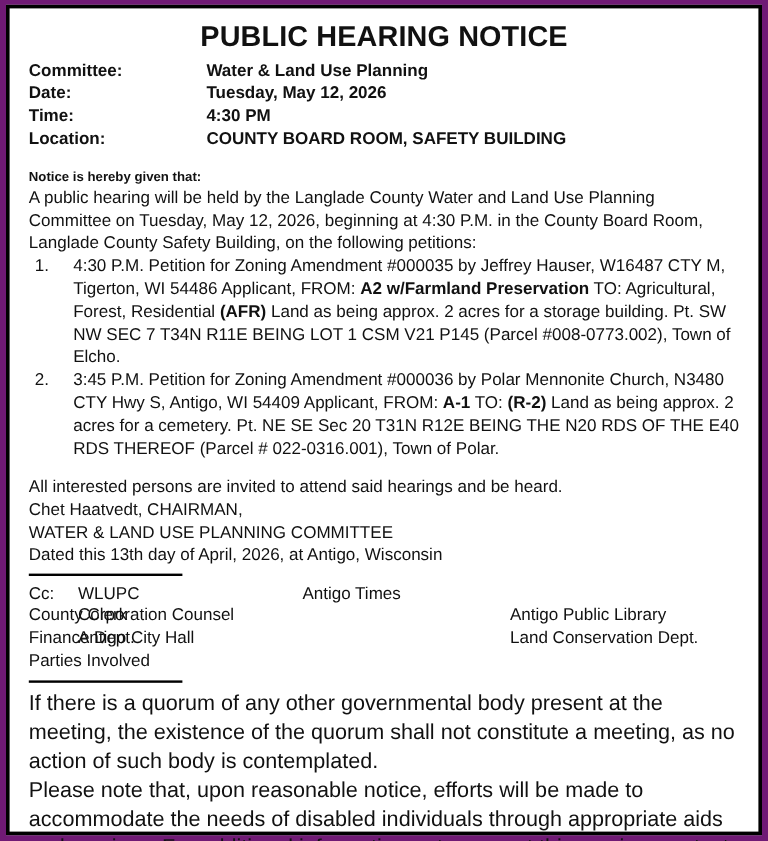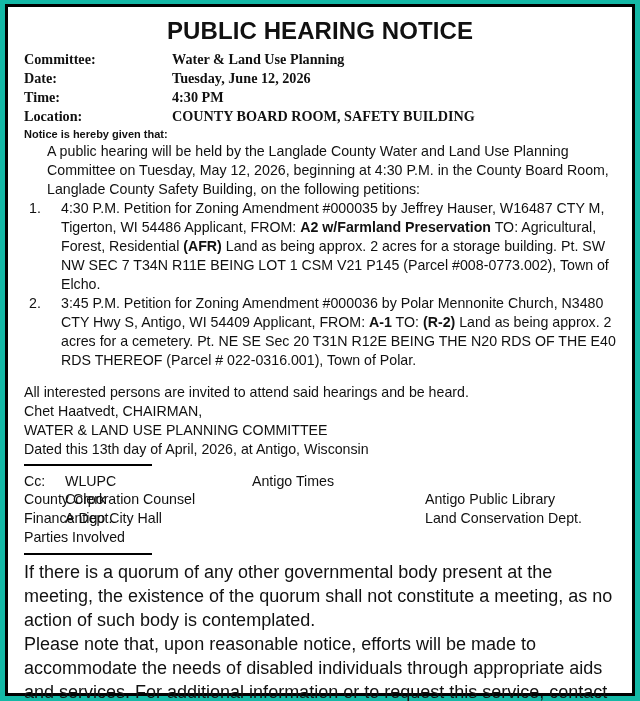--- a/index.html
+++ b/index.html
@@ -13,21 +13,21 @@
     height: 701px;
     font-family: "Liberation Sans", sans-serif;
     color: #111111;
     overflow: hidden;
   }
   .page {
     box-sizing: border-box;
     width: 640px;
     height: 701px;
     padding: 4px 5px 5px 5px;
-    background: #14b8a6;
+    background: #701a75;
   }
   .notice-frame {
     box-sizing: border-box;
     width: 100%;
     height: 100%;
     border: 3px solid #000000;
     background: #ffffff;
     padding: 9px 16px 8px 16px;
     position: relative;
   }
@@ -39,22 +39,21 @@
     letter-spacing: 0.1px;
     line-height: 1.05;
     margin: 2px 0 7px 0;
     font-stretch: condensed;
   }
 
   
   .meta-table {
     width: 100%;
     border-collapse: collapse;
-    margin-bottom: 1px;
-    font-family: Liberation Serif, serif;
+    margin-bottom: 15px;
   }
   .meta-table td {
     font-size: 14.2px;
     font-weight: bold;
     line-height: 1.34;
     padding: 0;
     vertical-align: top;
     white-space: nowrap;
   }
   .meta-label { width: 148px; }
@@ -63,21 +62,20 @@
     font-size: 11px;
     font-weight: bold;
     line-height: 1.36;
     margin-top: 1px;
   }
 
   .body-text {
     font-size: 14.2px;
     line-height: 1.335;
     text-align: left;
-    margin-left: 23px;
   }
   .intro-para {
     margin: 0;
   }
 
   
   .petition-list {
     margin: 0;
     padding: 0;
     list-style: none;
@@ -137,21 +135,21 @@
     <div class="notice-title">PUBLIC HEARING NOTICE</div>
 
     <table class="meta-table">
       <tbody>
         <tr>
           <td class="meta-label">Committee:</td>
           <td class="meta-value">Water &amp; Land Use Planning</td>
         </tr>
         <tr>
           <td class="meta-label">Date:</td>
-          <td class="meta-value">Tuesday, June 12, 2026</td>
+          <td class="meta-value">Tuesday, May 12, 2026</td>
         </tr>
         <tr>
           <td class="meta-label">Time:</td>
           <td class="meta-value">4:30 PM</td>
         </tr>
         <tr>
           <td class="meta-label">Location:</td>
           <td class="meta-value">COUNTY BOARD ROOM, SAFETY BUILDING</td>
         </tr>
       </tbody>

